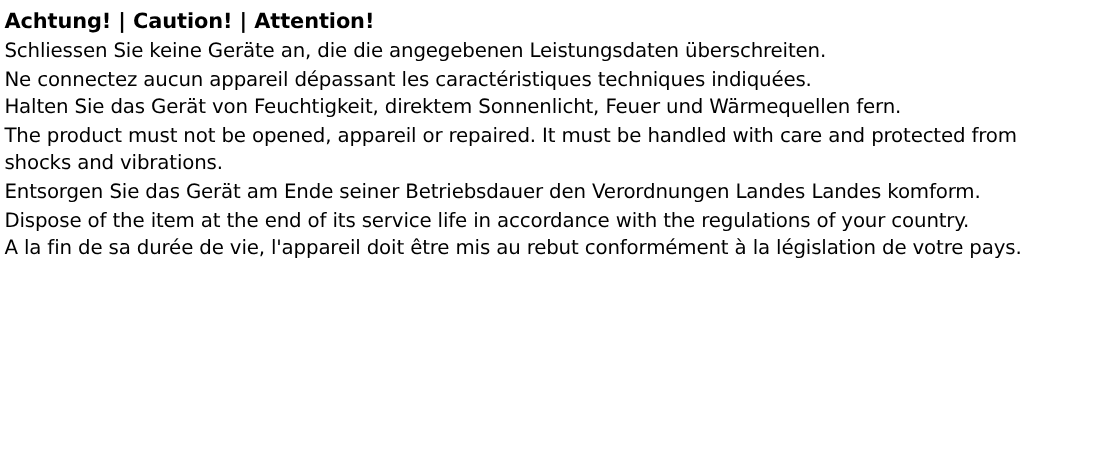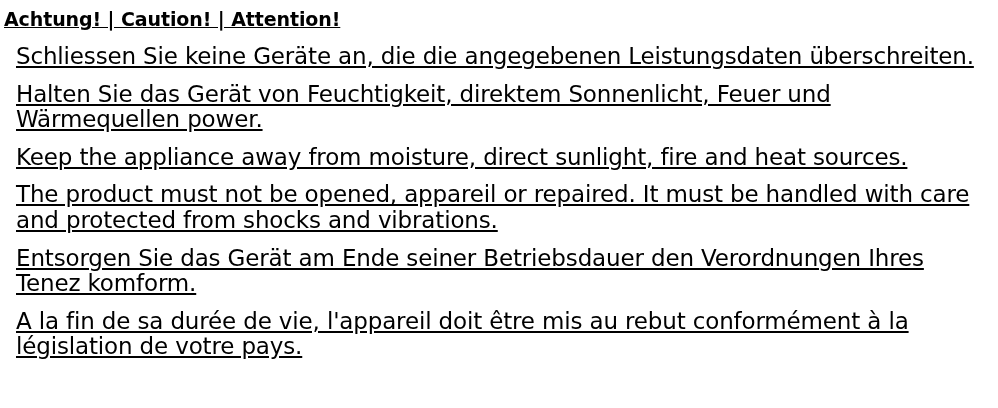--- a/index.html
+++ b/index.html
@@ -12,50 +12,50 @@
     height: 408px;
     font-family: "DejaVu Sans", sans-serif;
     color: #000000;
     overflow: hidden;
   }
   .doc {
     box-sizing: border-box;
     width: 998px;
     height: 408px;
     padding: 6px 8px 0 4px;
-    text-decoration: underline;
   }
   .heading {
     font-size: 19px;
     font-weight: bold;
     line-height: 26px;
     letter-spacing: -0.1px;
     margin: 0 0 2px 0;
     white-space: nowrap;
   }
   .para {
-    font-size: 23px;
+    font-size: 18px;
     line-height: 25.6px;
     letter-spacing: -0.15px;
-    margin: 12px;
+    margin: 0;
   }
   .para + .para {
     margin-top: 0;
   }
 </style>
 </head>
 <body>
 
 <div class="doc">
 
   <p class="heading">Achtung! | Caution! | Attention!</p>
 
   <p class="para">Schliessen Sie keine Geräte an, die die angegebenen Leistungsdaten überschreiten.</p>
+  <p class="para">Ne connectez aucun appareil dépassant les caractéristiques techniques indiquées.</p>
 
-  <p class="para">Halten Sie das Gerät von Feuchtigkeit, direktem Sonnenlicht, Feuer und Wärmequellen power.</p>
-  <p class="para">Keep the appliance away from moisture, direct sunlight, fire and heat sources.</p>
+  <p class="para">Halten Sie das Gerät von Feuchtigkeit, direktem Sonnenlicht, Feuer und Wärmequellen fern.</p>
 
   <p class="para">The product must not be opened, appareil or repaired. It must be handled with care and protected from shocks and vibrations.</p>
 
-  <p class="para">Entsorgen Sie das Gerät am Ende seiner Betriebsdauer den Verordnungen Ihres Tenez komform.</p>
+  <p class="para">Entsorgen Sie das Gerät am Ende seiner Betriebsdauer den Verordnungen Landes Landes komform.</p>
+  <p class="para">Dispose of the item at the end of its service life in accordance with the regulations of your country.</p>
   <p class="para">A la fin de sa durée de vie, l'appareil doit être mis au rebut conformément à la législation de votre pays.</p>
 
 </div>
 
 </body></html>

